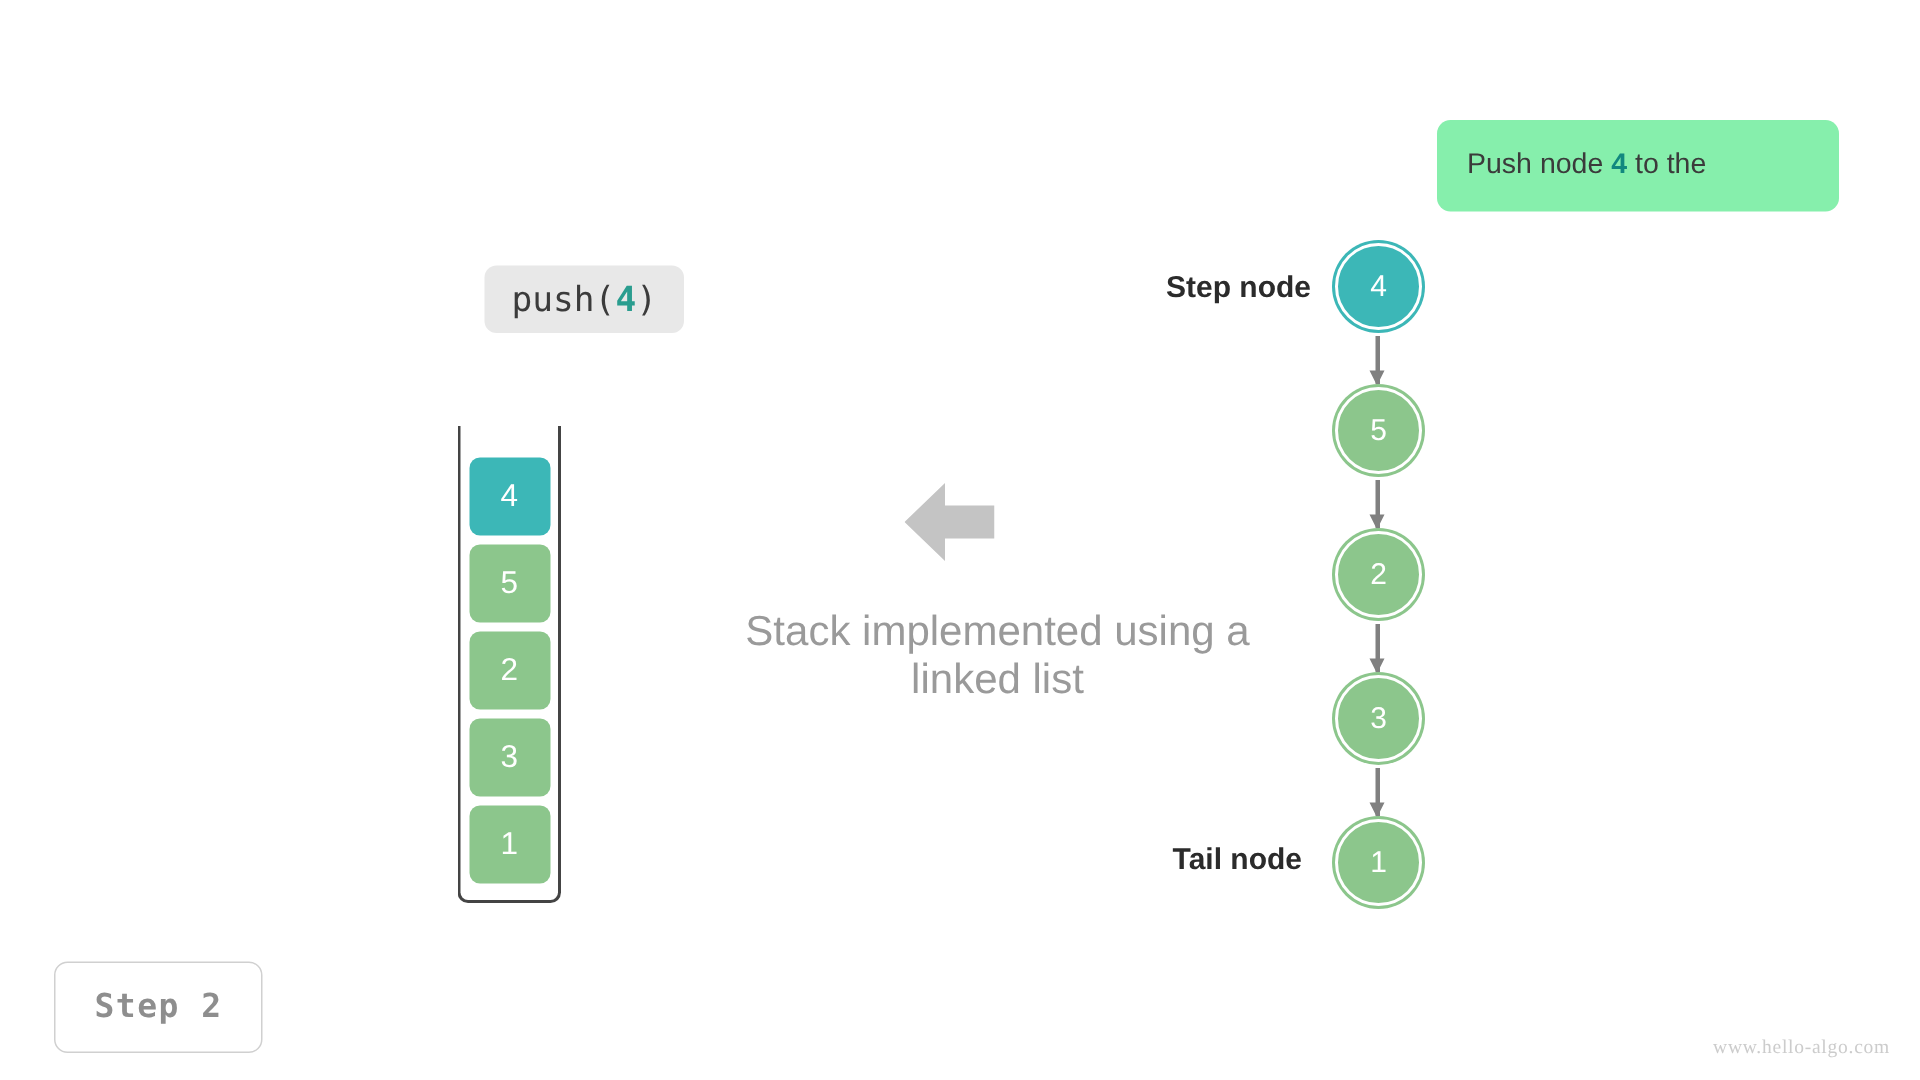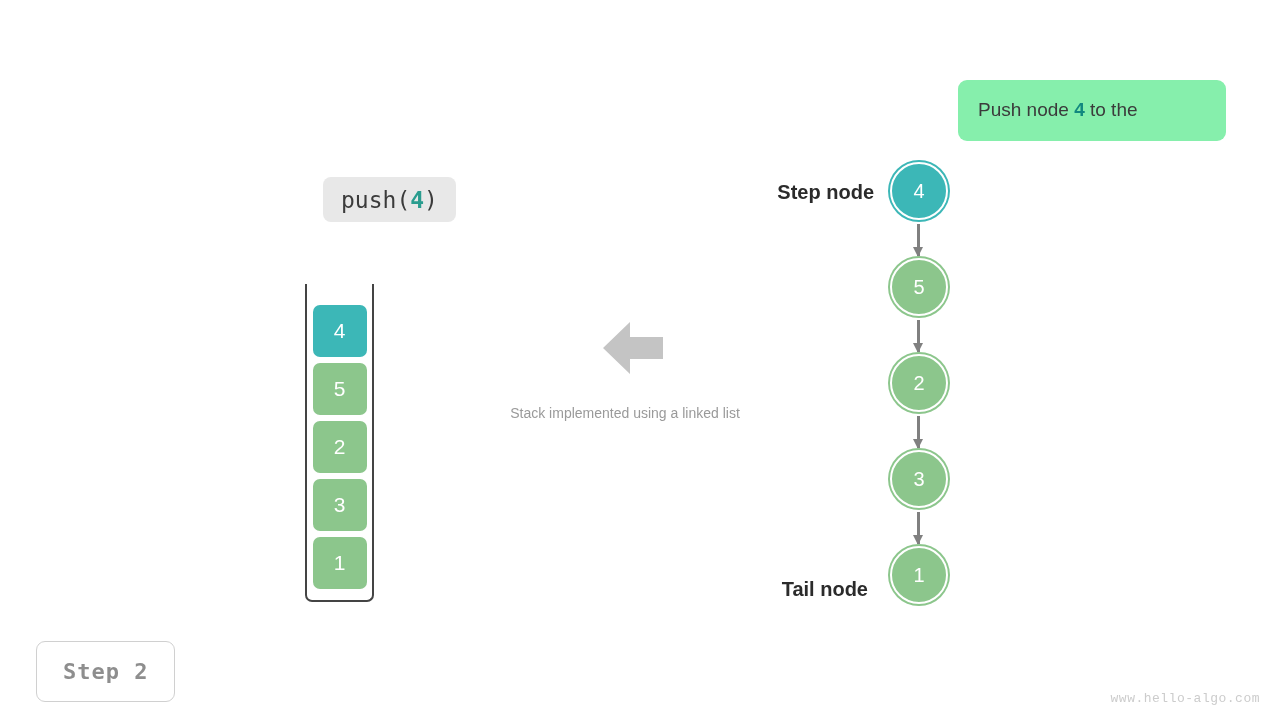--- a/index.html
+++ b/index.html
@@ -95,25 +95,25 @@
   
   #center-arrow {
     position: absolute;
     left: 603px;
     top: 320px;
     width: 60px;
     height: 56px;
   }
   #center-caption {
     position: absolute;
-    left: 426px;
+    left: 466px;
     top: 405px;
     width: 398px;
     text-align: center;
-    font-size: 14px;
+    font-size: 28px;
     color: #9a9a9a;
   }
 
   
   #linked-list {
     position: absolute;
     left: 880px;
     top: 160px;
     width: 80px;
     height: 450px;
@@ -169,21 +169,21 @@
   
   .node-label {
     position: absolute;
     font-size: 20px;
     font-weight: bold;
     color: #2b2b2b;
     text-align: right;
     white-space: nowrap;
   }
   #label-head { left: 640px; top: 181px; width: 234px; }
-  #label-tail { left: 640px; top: 578px; width: 228px; }
+  #label-tail { left: 640px; top: 562px; width: 228px; }
 
   
   #step-badge {
     position: absolute;
     left: 36px;
     top: 641px;
     height: 51px;
     display: flex;
     align-items: center;
     justify-content: center;
@@ -196,21 +196,21 @@
     font-size: 22px;
     color: #8e8e8e;
     letter-spacing: 1px;
   }
 
   
   #watermark {
     position: absolute;
     right: 20px;
     bottom: 14px;
-    font-family: Liberation Mono, monospace;
+    font-family: Liberation Serif, serif;
     font-size: 13px;
     color: #cccccc;
     letter-spacing: 0.5px;
   }
 </style>
 </head>
 <body>
 
 <div id="callout">
   <span>Push node </span><span class="hl">4</span><span> to the</span><br>

